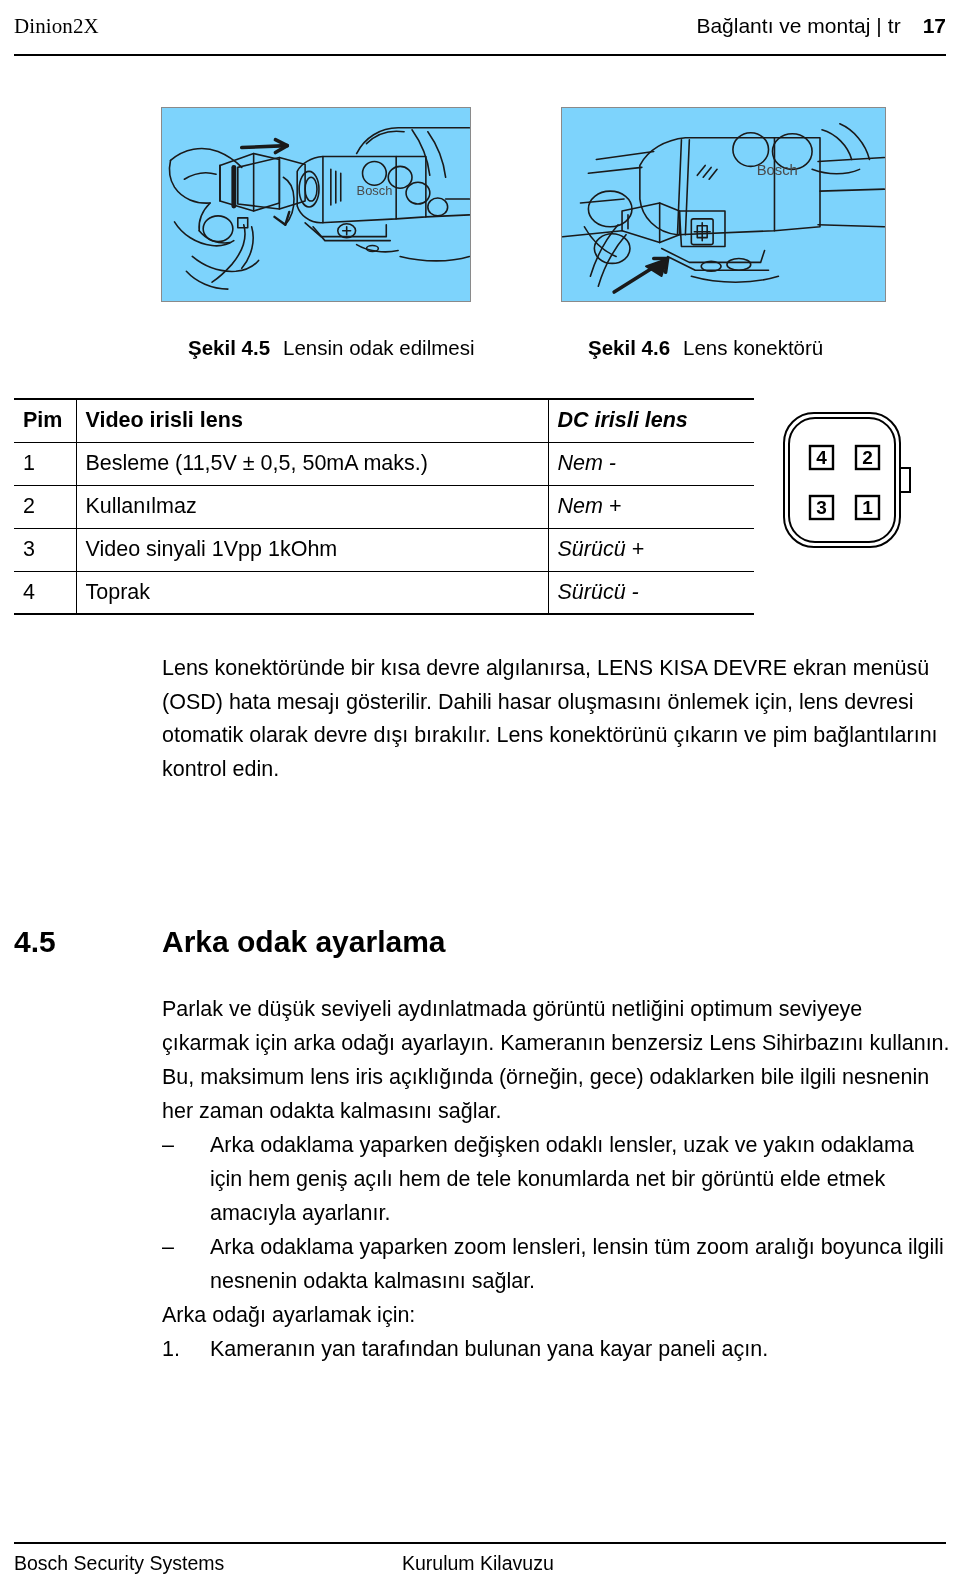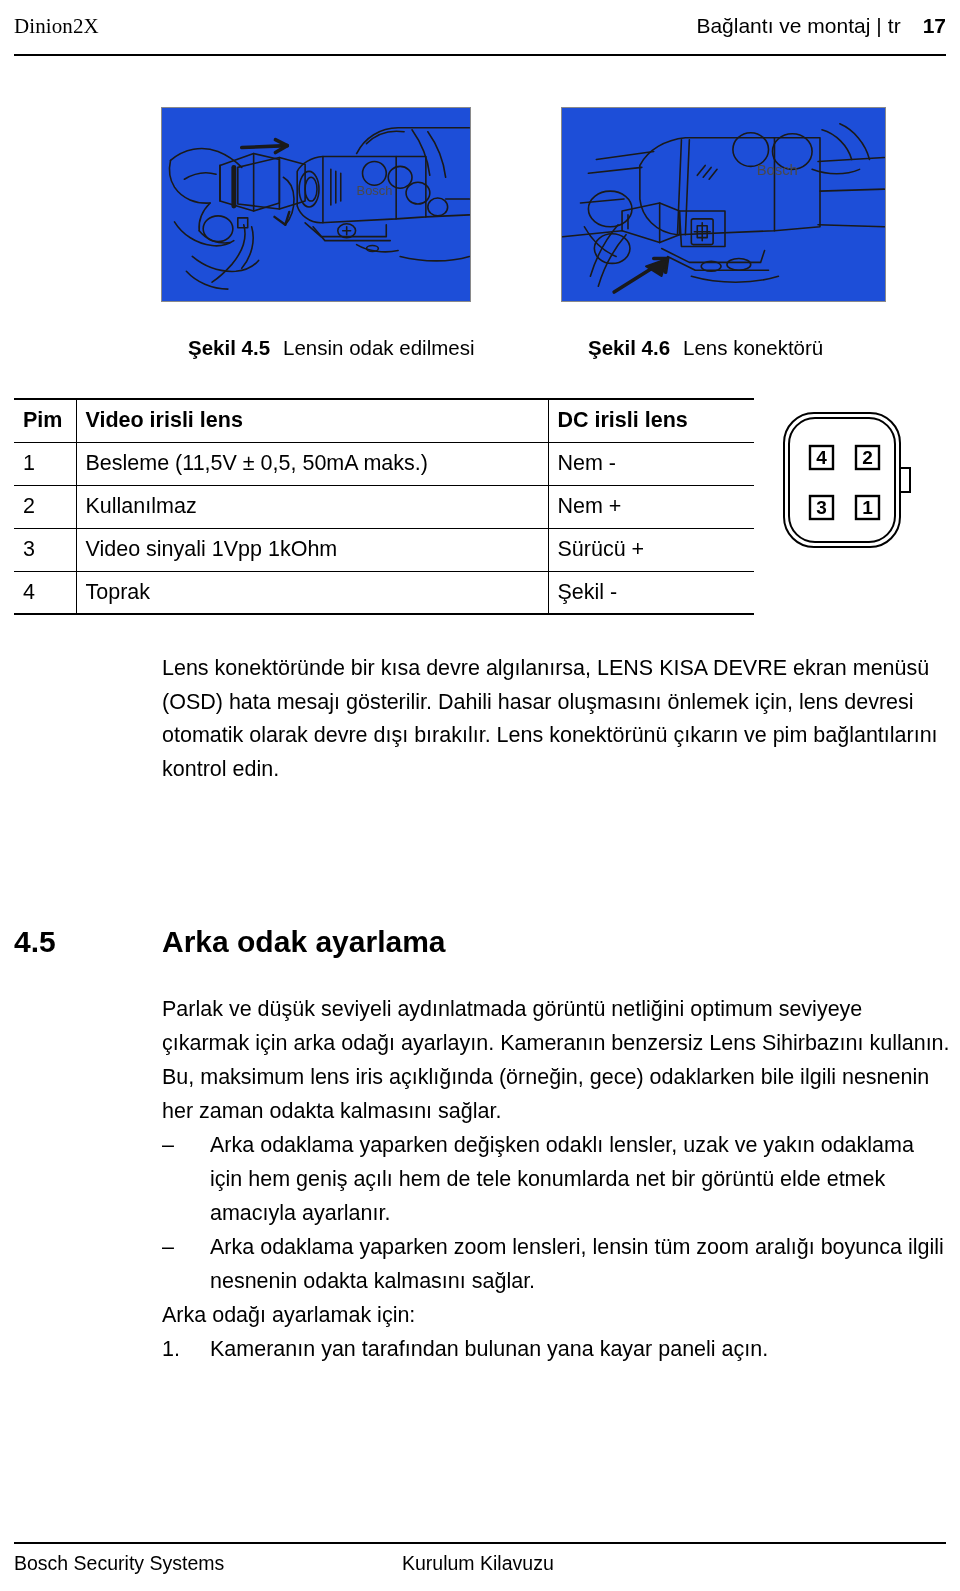--- a/index.html
+++ b/index.html
@@ -49,21 +49,21 @@
   #page-header .hdr-rule {
     border-top: 2.5px solid #000;
     width: 100%;
     margin-top: 4px;
   }
 
   
   .figure-box {
     position: absolute;
     border: 1px solid #8a8a8a;
-    background: #1d4ed8;
+    background: #7dd3fc;
     box-sizing: border-box;
     overflow: hidden;
   }
   #figure-left-box  { left: 161px; top: 107px; width: 310px; height: 195px; }
   #figure-right-box { left: 561px; top: 107px; width: 325px; height: 195px; }
 
   .figure-box svg { display: block; width: 100%; height: 100%; }
 
   .fig-caption {
     position: absolute;
@@ -94,21 +94,21 @@
     border-top: 1.6px solid #000;
     border-bottom: 1.6px solid #000;
     border-right: 1.6px solid #000;
     padding: 7px 0 8px 9px;
     text-align: left;
     vertical-align: top;
     line-height: 1.25;
     height: 32px;
     box-sizing: border-box;
   }
-  #pin-table th:last-child, #pin-table td:last-child { border-right: none; }
+  #pin-table th:last-child, #pin-table td:last-child { border-right: none; font-style: italic; }
   #pin-table thead th {
     font-weight: bold;
     border-top: 2.2px solid #000;
     margin-top: 46px;
   }
   #pin-table tbody tr:last-child td { border-bottom: 2.2px solid #000; }
 
   
   #connector-diagram {
     position: absolute;
@@ -365,21 +365,21 @@
       <td>Nem +</td>
     </tr>
     <tr>
       <td>3</td>
       <td>Video sinyali 1Vpp 1kOhm</td>
       <td>Sürücü +</td>
     </tr>
     <tr>
       <td>4</td>
       <td>Toprak</td>
-      <td>Şekil -</td>
+      <td>Sürücü -</td>
     </tr>
   </tbody>
 </table>
 
 <div id="connector-diagram">
   <svg viewBox="0 0 158 150" xmlns="http://www.w3.org/2000/svg">
     <g fill="none" stroke="#000" stroke-width="2">
       <rect x="10" y="7" width="116" height="134" rx="30" ry="30"></rect>
       <rect x="15" y="12" width="106" height="124" rx="26" ry="26"></rect>
       <path d="M126 62 L136 62 L136 86 L126 86"></path>

